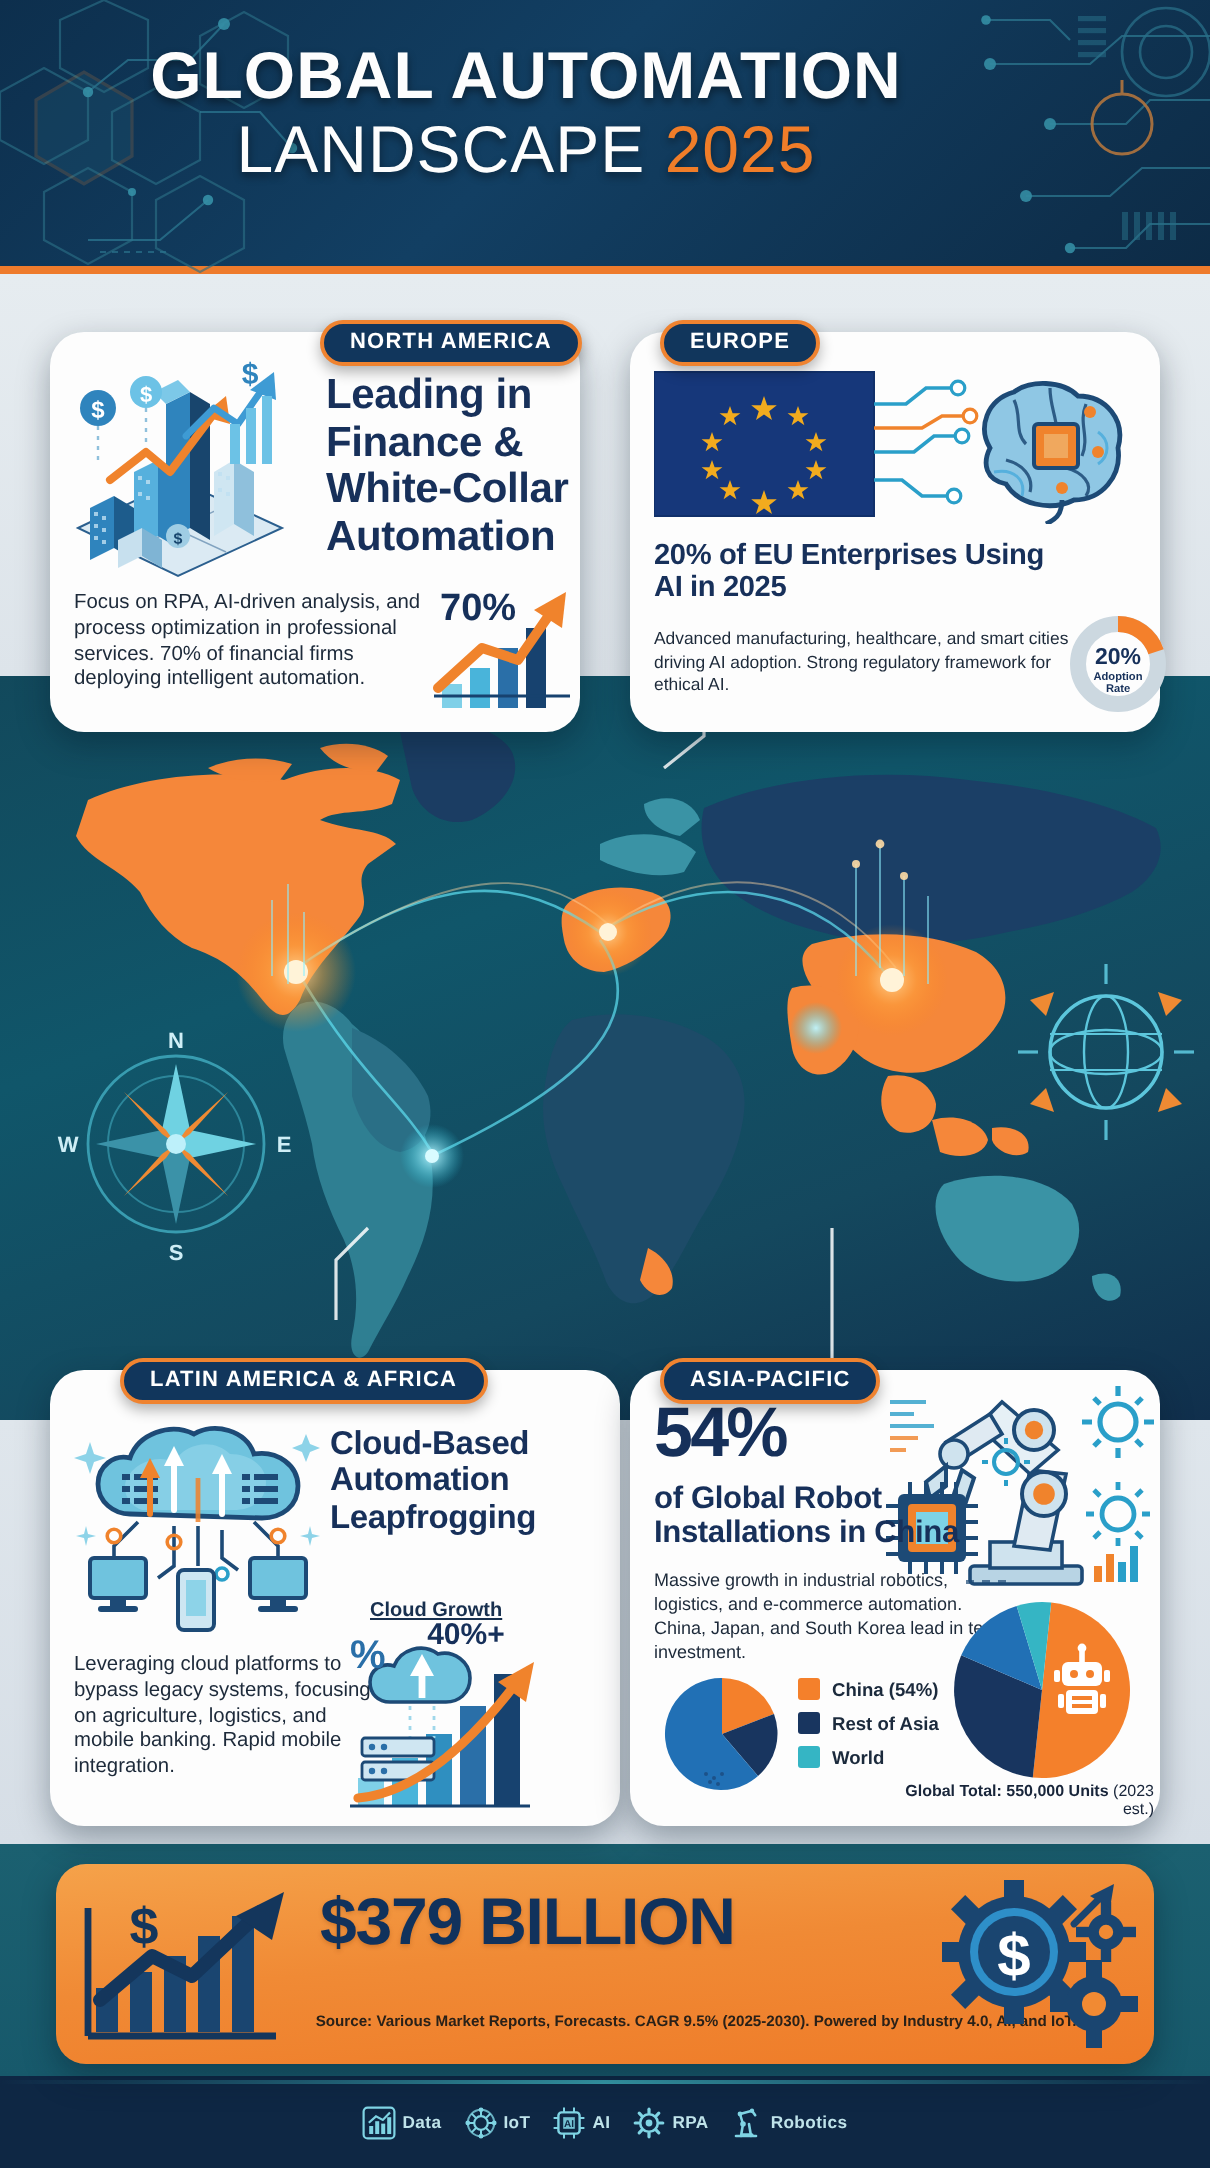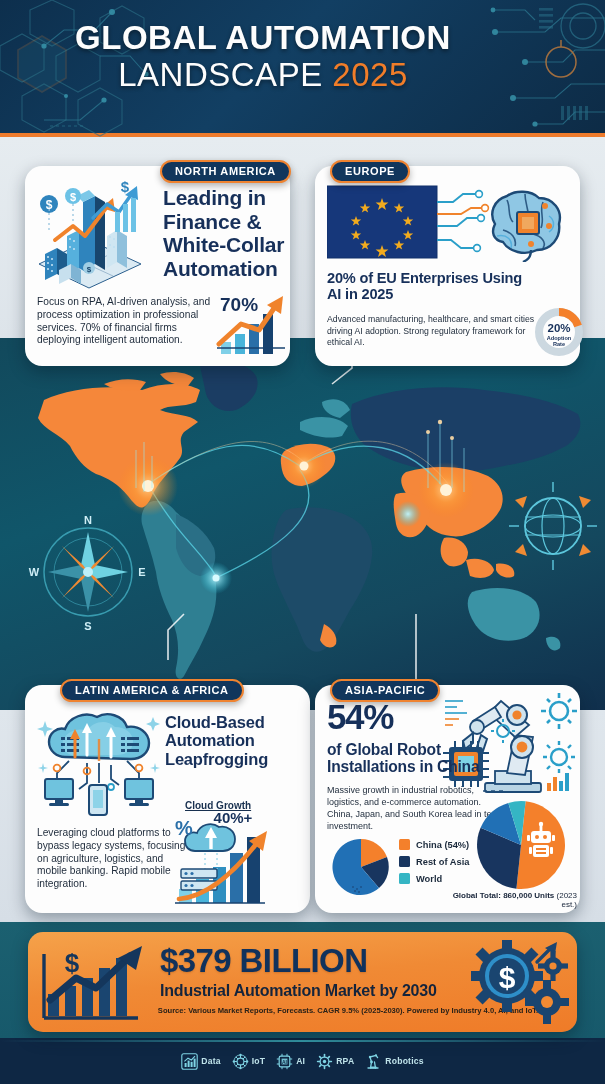--- a/index.html
+++ b/index.html
@@ -739,21 +739,21 @@
       </g>
       <g transform="translate(20,0)" fill="#f4802b">
         <circle cx="-4" cy="-8" r="2"></circle>
           <circle cx="4" cy="-8" r="2"></circle>
         <rect x="-5" y="3" width="10" height="2"></rect>
           <rect x="-5" y="7" width="10" height="2"></rect>
       </g>
     </g>
   </svg>
   <div class="total">
-    <span>Global Total: 860,000 Units</span>
+    <span>Global Total: 550,000 Units</span>
     <span class="lt">(2023 est.)</span>
   </div>
 </div>
 <div class="badge" id="badge-ap">ASIA-PACIFIC</div>
 
 <div id="banner">
   <svg class="arrowfig" viewBox="0 0 112 78">
     <g fill="#1a4570">
       <rect x="6" y="50" width="11" height="22"></rect>
       <rect x="23" y="42" width="11" height="30"></rect>
@@ -761,21 +761,20 @@
       <rect x="57" y="24" width="11" height="48"></rect>
       <rect x="74" y="14" width="11" height="58"></rect>
     </g>
     <path d="M2,74 L96,74" stroke="#14365c" stroke-width="3.4"></path>
     <path d="M2,74 L2,10" stroke="#14365c" stroke-width="3.4"></path>
     <path d="M8,56 L34,34 L54,44 L88,12" stroke="#14365c" stroke-width="7" fill="none" stroke-linecap="round" stroke-linejoin="round"></path>
     <polygon points="100,2 94,26 76,14" fill="#14365c"></polygon>
     <text x="30" y="28" fill="#14365c" font-size="26" font-weight="bold" text-anchor="middle" font-family="Liberation Sans, sans-serif">$</text>
   </svg>
   <div class="b1">$379 BILLION</div>
-  <div class="b2">Industrial Automation Market by 2030</div>
   <div class="b3">Source: Various Market Reports, Forecasts. CAGR 9.5% (2025-2030). Powered by Industry 4.0, AI, and IoT.</div>
   <svg class="gearfig" viewBox="0 0 104 84">
     <g fill="#1a4570">
       <circle cx="42" cy="36" r="28"></circle>
       <g>
         <rect x="37" y="0" width="10" height="14"></rect>
           <rect x="37" y="58" width="10" height="14"></rect>
         <rect x="6" y="31" width="14" height="10"></rect>
           <rect x="64" y="31" width="14" height="10"></rect>
         <rect x="14" y="9" width="10" height="14" transform="rotate(-45 19 16)"></rect>

